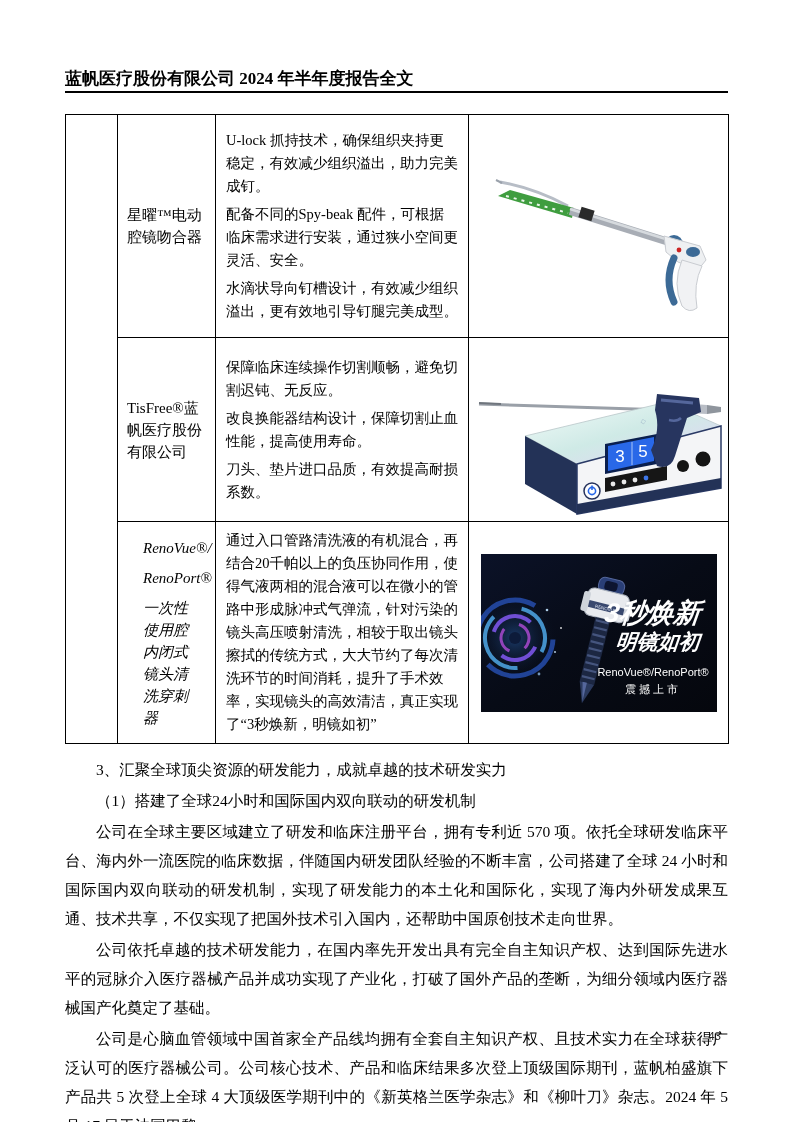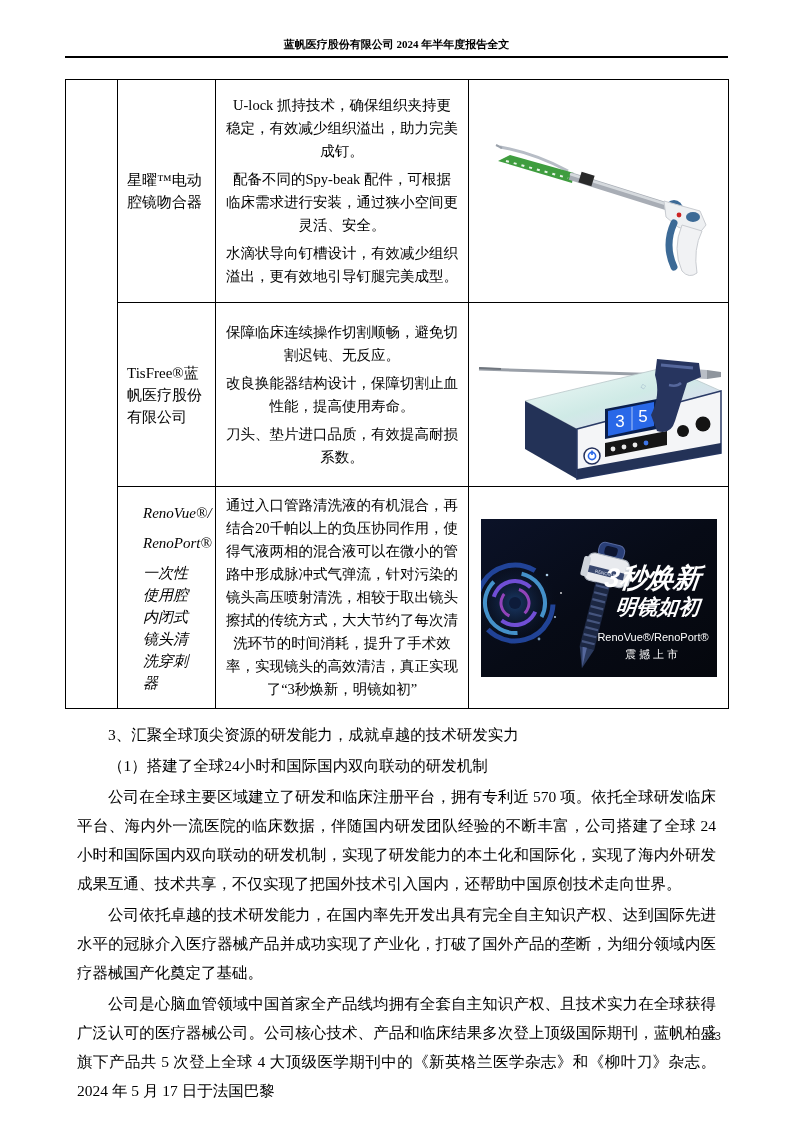--- a/index.html
+++ b/index.html
@@ -3,38 +3,38 @@
 <meta charset="utf-8">
 <style>
   html,body{margin:0;padding:0;background:#ffffff;}
   .page{
     width:793px;height:1122px;position:relative;box-sizing:border-box;
     padding:0 65px;background:#fff;color:#000;
     font-family:"Liberation Serif",serif;overflow:hidden;
     outline:1px solid #ececec;
   }
   
-  .hdr{padding-top:36px;text-align:center;font-weight:bold;font-size:11px;line-height:16px;}
+  .hdr{padding-top:71px;text-align:left;font-weight:bold;font-size:17px;line-height:16px;}
   .hdr-rule{border:none;border-top:2px solid #000;margin:4px 0 0 0;}
   
   table.ptable{border-collapse:collapse;table-layout:fixed;width:663px;margin-top:21px;}
   table.ptable td{border:1px solid #000;vertical-align:middle;padding:0;}
   td.c1{width:51px;}
   td.c2{width:97px;}
   td.c3{width:252px;}
   td.c4{width:259px;}
   .pname{font-size:15px;line-height:22px;padding:4px 4px 4px 9px;}
   .nm-line{margin:8px 16px;font-style:italic;}
   .desc{padding:2px 10px;}
-  .desc p{margin:5px 0;font-size:14.5px;line-height:23px;text-align:center;}
+  .desc p{margin:5px 0;font-size:14.5px;line-height:23px;text-align:left;}
   .imgwrap{display:flex;align-items:center;justify-content:center;}
   tr.r1{height:223px;} tr.r2{height:184px;} tr.r3{height:203px;}
   
   .bodytext{margin-top:11px;font-size:15.5px;line-height:29px;}
-  .bodytext p{margin:2px 12px;text-indent:2em;text-align:justify;}
+  .bodytext p{margin:2px 0;text-indent:2em;text-align:justify;}
   .bodytext p.hd{text-align:left;}
   
   .pageno{position:absolute;right:72px;bottom:80px;font-size:11.5px;font-family:"Liberation Sans",sans-serif;color:#222;}
   .banner-headline{font-weight:bold;font-style:italic;fill:#ffffff;font-family:"Liberation Sans",sans-serif;}
   .banner-small{fill:#ffffff;font-family:"Liberation Sans",sans-serif;}
 </style>
 </head>
 <body>
 
 <div class="page">

